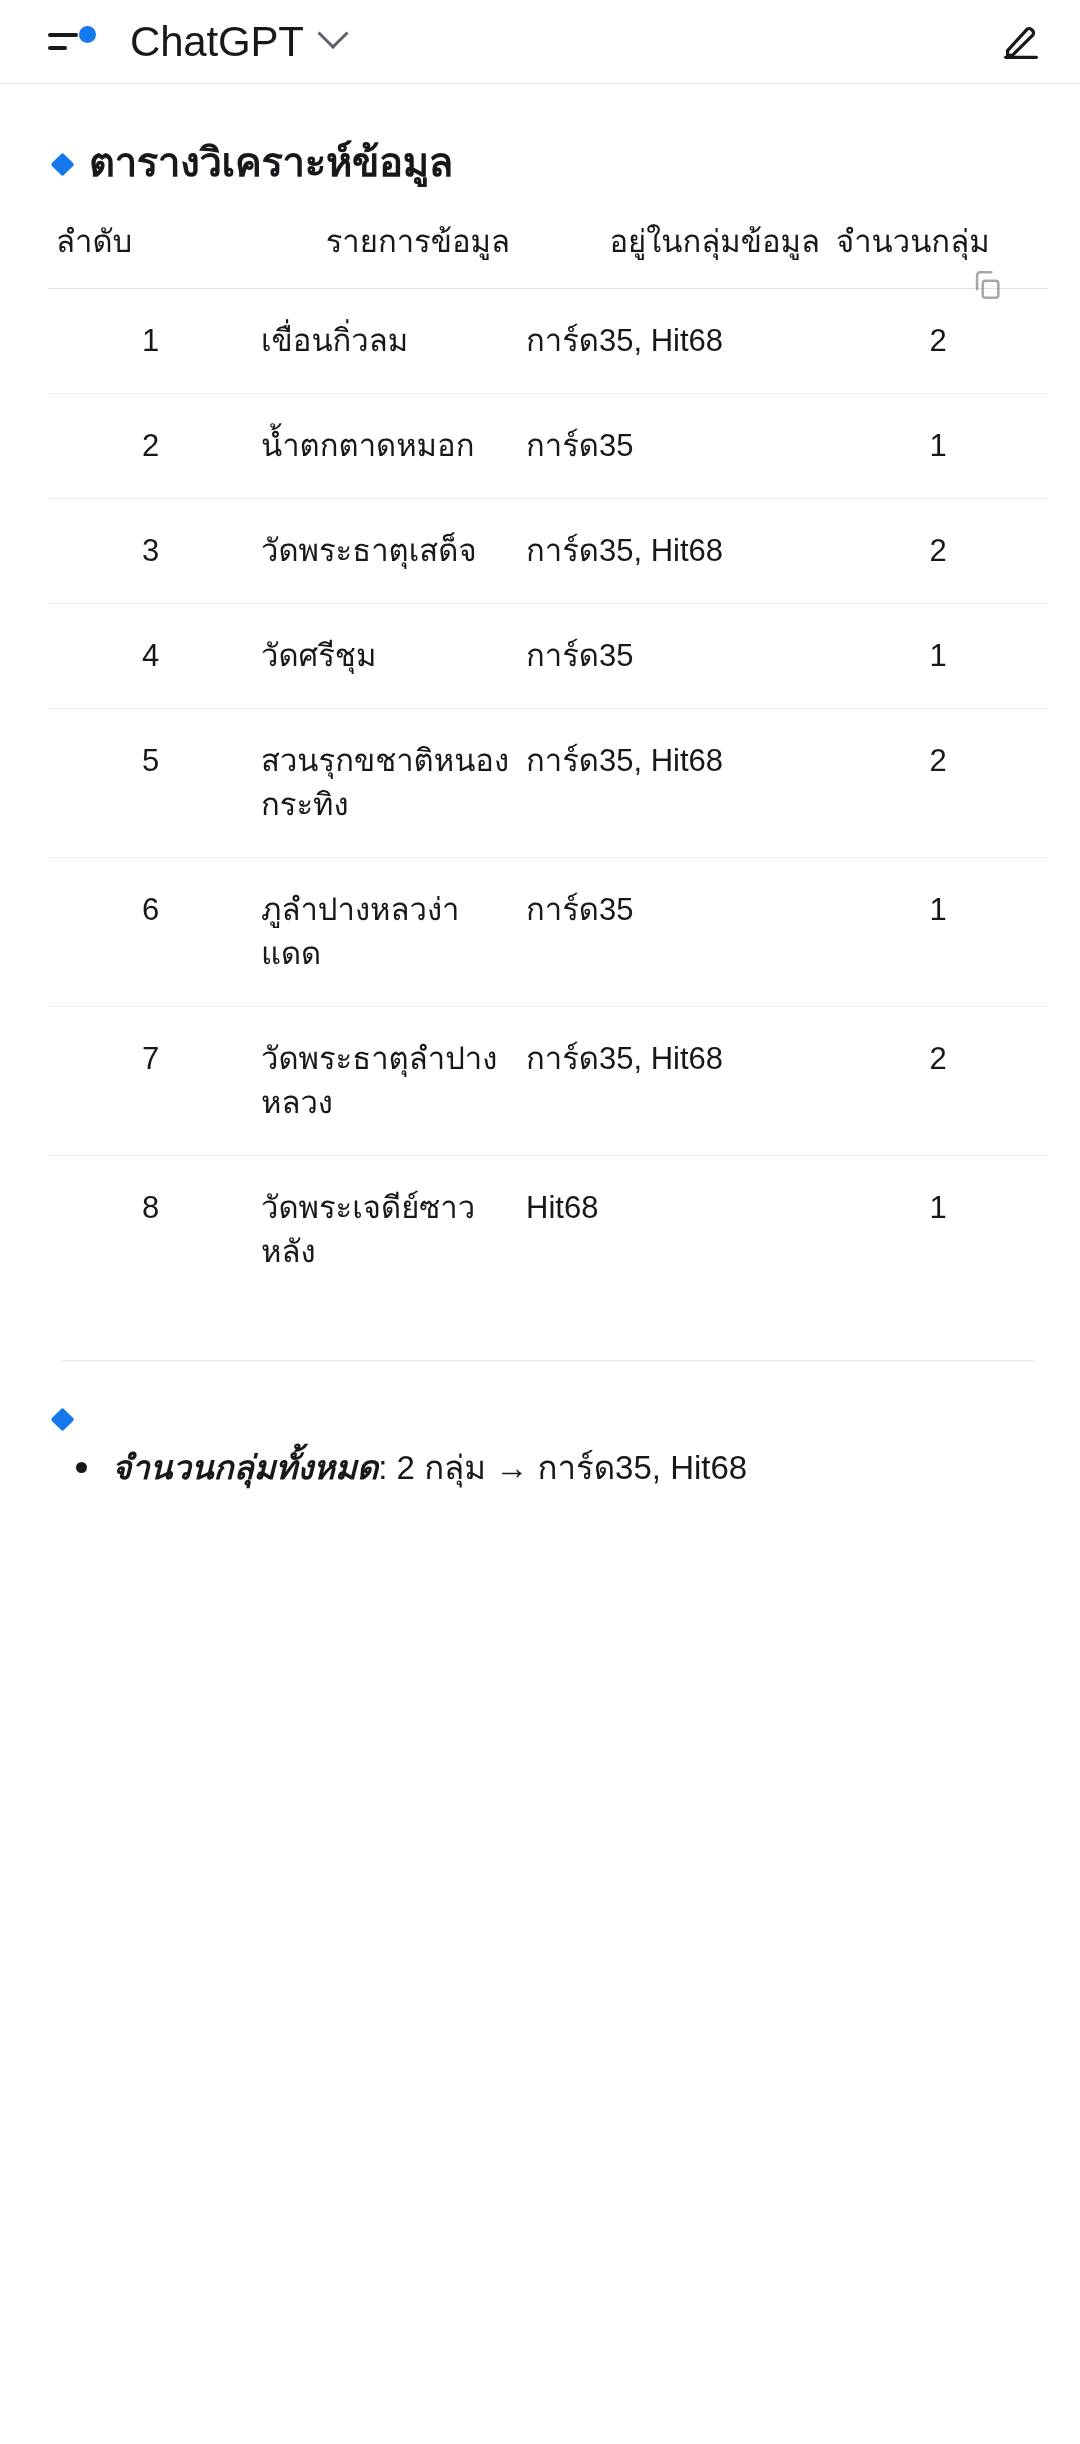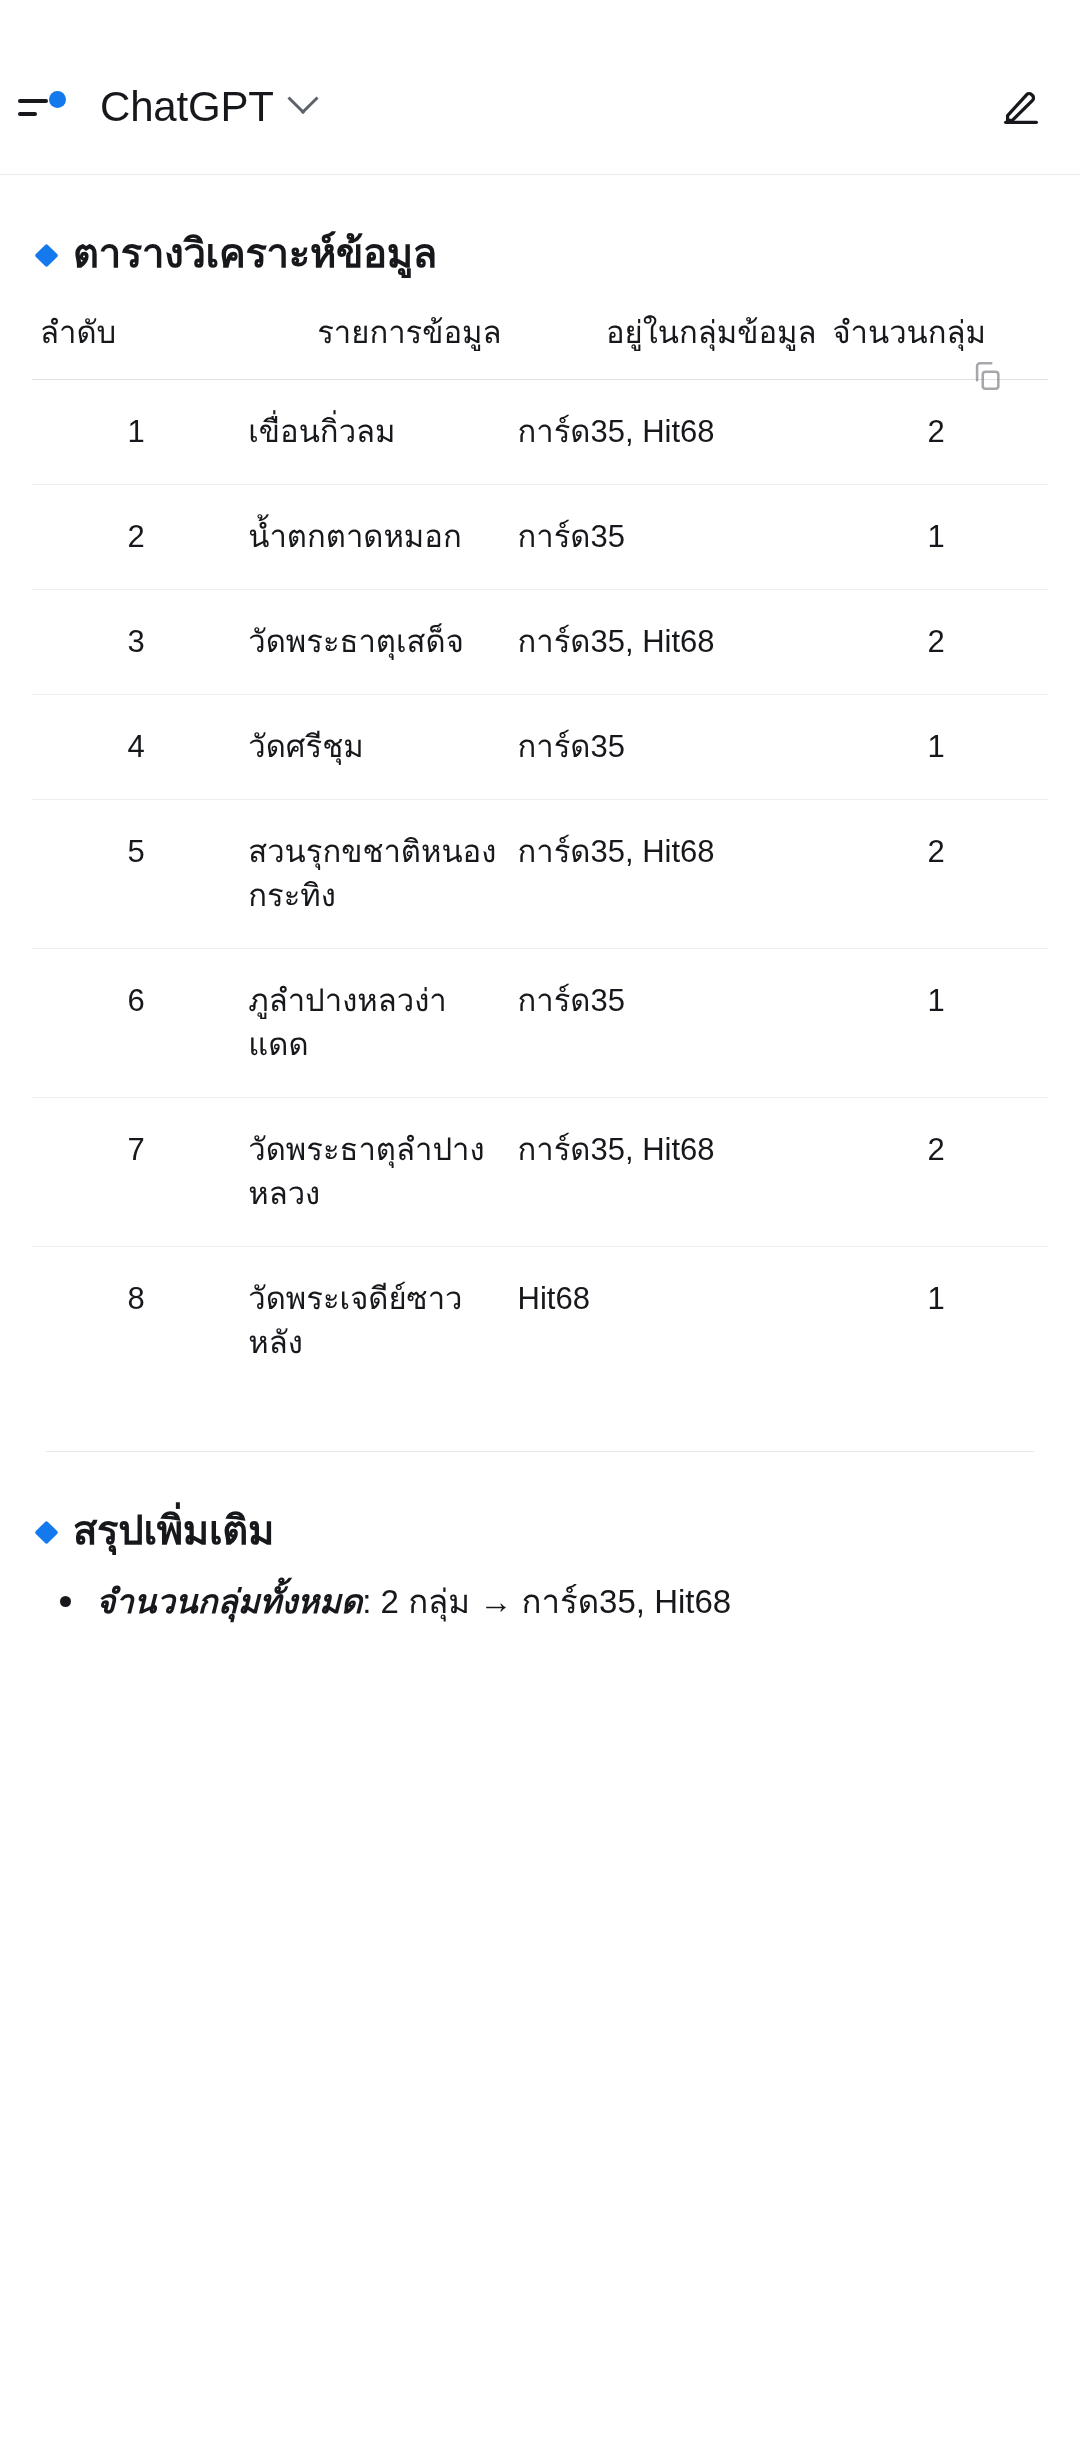--- a/index.html
+++ b/index.html
@@ -7,28 +7,27 @@
     margin: 0; padding: 0;
     width: 1080px; height: 2444px;
     background: #ffffff;
     font-family: "Liberation Sans", "DejaVu Sans", sans-serif;
     color: #111418;
   }
   body { overflow: hidden; position: relative; }
 
   
   .topbar {
-    height: 135px;
+    height: 84px;
     display: flex;
     align-items: center;
-    padding: 0 18px;
+    padding: 0 48px;
     border-bottom: 1px solid #e9eaec;
     background: #fff;
     position: relative;
-    margin-top: 40px;
   }
   .menu-icon {
     width: 46px; height: 46px;
     display: flex; flex-direction: column;
     justify-content: center;
     gap: 9px;
     margin-right: 18px;
     position: relative;
     cursor: pointer;
   }
@@ -62,21 +61,21 @@
   .compose-icon {
     position: absolute;
     right: 36px; top: 50%;
     transform: translateY(-50%);
     width: 46px; height: 46px;
     cursor: pointer;
   }
 
   
   .content {
-    padding: 28px 32px 0 32px;
+    padding: 28px 32px 0 48px;
   }
 
   .section-head {
     display: flex;
     align-items: center;
     gap: 18px;
     margin: 18px 0 10px 6px;
   }
   .diamond {
     width: 17px; height: 17px;
@@ -293,21 +292,20 @@
         </tr>
       </tbody>
     </table>
   </div>
 
   <div class="divider"></div>
 
   <div class="summary">
     <div class="section-head">
       <div class="diamond"></div>
-      <div class="section-title">สรุปเพิ่มเติม</div>
     </div>
 
     <ul class="bullets">
       <li>
         <b>จำนวนกลุ่มทั้งหมด</b><span>: 2 กลุ่ม → การ์ด35, Hit68</span>
       </li>
     </ul>
   </div>
 
 </div>

